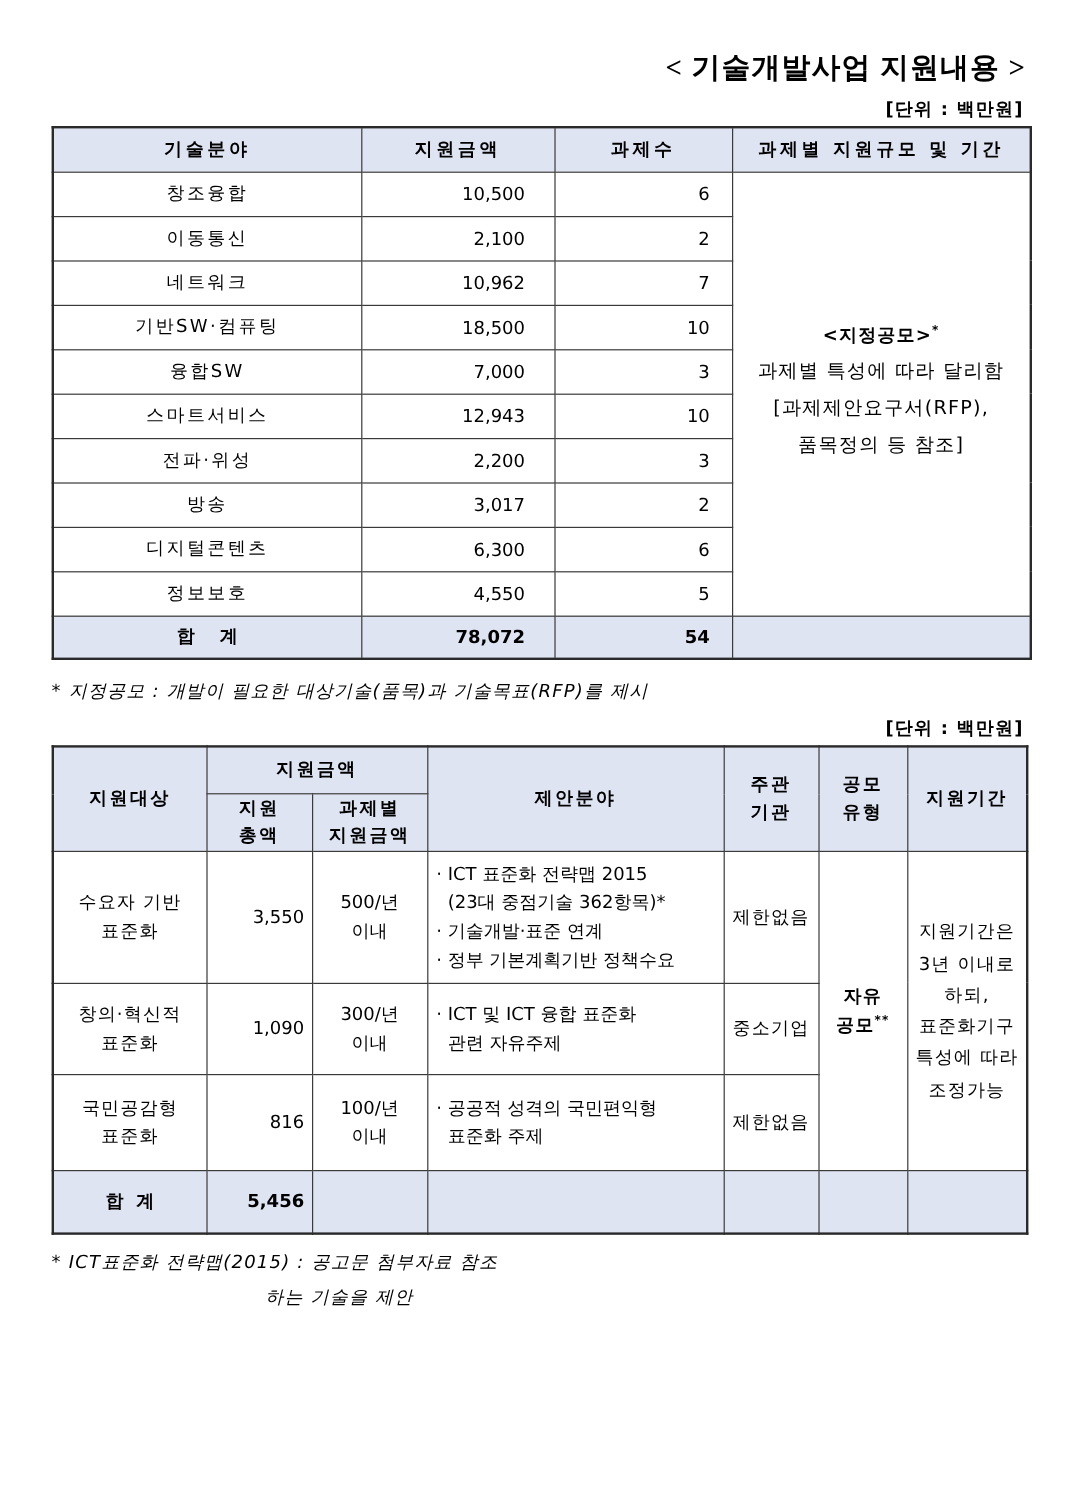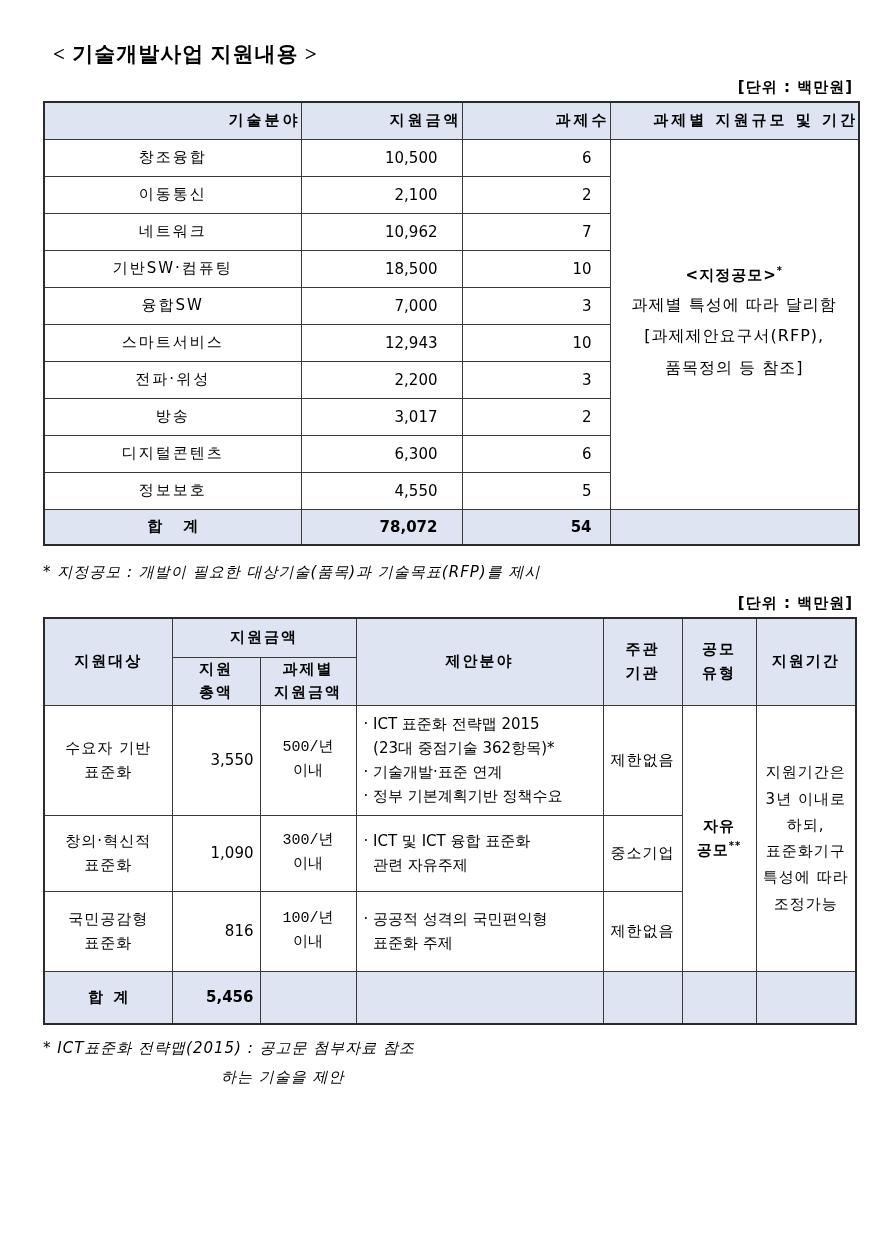--- a/index.html
+++ b/index.html
@@ -19,24 +19,25 @@
 
   .doc-title {
     font-family: "Liberation Serif", "DejaVu Serif", serif;
     font-size: 25px;
     font-weight: bold;
     letter-spacing: 2px;
     margin: 24px 0 0 -6px;
   }
   .section-title {
     font-family: "Liberation Serif", "DejaVu Serif", serif;
-    font-size: 21px;
+    font-size: 24px;
     font-weight: bold;
     letter-spacing: 1px;
     margin: 40px 0 0 10px;
+    text-align: right;
   }
   .unit-label {
     text-align: right;
     font-size: 15px;
     letter-spacing: 1px;
     margin: 10px 2px 4px 0;
     font-weight: bold;
   }
 
   table {
@@ -54,40 +55,40 @@
     background: #dfe4f3;
     font-weight: bold;
     letter-spacing: 3px;
   }
   .pre-line { white-space: pre-line; }
   .pre-wrap { white-space: pre-wrap; }
   .pre      { white-space: pre; }
 
   
   .t1 { width: 815px; }
-  .t1 th { height: 37px; text-align: right; }
+  .t1 th { height: 37px; }
   .t1 td { height: 37px; }
   .t1 .c-field  { text-align: center; letter-spacing: 2px; }
   .t1 .c-amount { text-align: right; padding-right: 24px; }
   .t1 .c-count  { text-align: right; padding-right: 18px; }
   .t1 .c-scope  { text-align: center; vertical-align: middle; }
   .t1 .scope-heading { font-weight: bold; font-size: 15px; letter-spacing: 1px; }
   .t1 .scope-body    { font-size: 16px; line-height: 1.95; letter-spacing: 1px; margin-top: 4px; }
   .t1 .total-row td { background: #dfe4f3; font-weight: bold; height: 36px; }
   .t1 .total-label { text-align: center; letter-spacing: 0; }
 
   
   .t2 { width: 812px; }
   .t2 th { letter-spacing: 2px; line-height: 1.55; }
   .t2 .hrow-a th { height: 40px; }
   .t2 .hrow-b th { height: 39px; margin-left: 28px; }
   .t2 td { line-height: 1.6; }
   .t2 .c-target { text-align: center; letter-spacing: 1px; }
   .t2 .c-atot   { text-align: right; padding-right: 6px; }
-  .t2 .c-aper   { text-align: center; font-family: Liberation Mono, monospace; }
+  .t2 .c-aper   { text-align: center; }
   .t2 .c-prop   { text-align: left; padding: 6px 2px 6px 7px; font-size: 15px; line-height: 1.62; }
   .t2 .c-org    { text-align: center; letter-spacing: 1px; }
   .t2 .c-type   { text-align: center; font-weight: bold; letter-spacing: 1px; }
   .t2 .c-period { text-align: center; letter-spacing: 1px; line-height: 1.75; }
   .t2 .r1 td { height: 100px; }
   .t2 .r2 td { height: 76px; }
   .t2 .r3 td { height: 80px; }
   .t2 .total-row td { background: #dfe4f3; height: 53px; }
   .t2 .total-label { text-align: center; font-weight: bold; }
   .t2 .total-amount { text-align: right; font-weight: bold; padding-right: 6px; }

